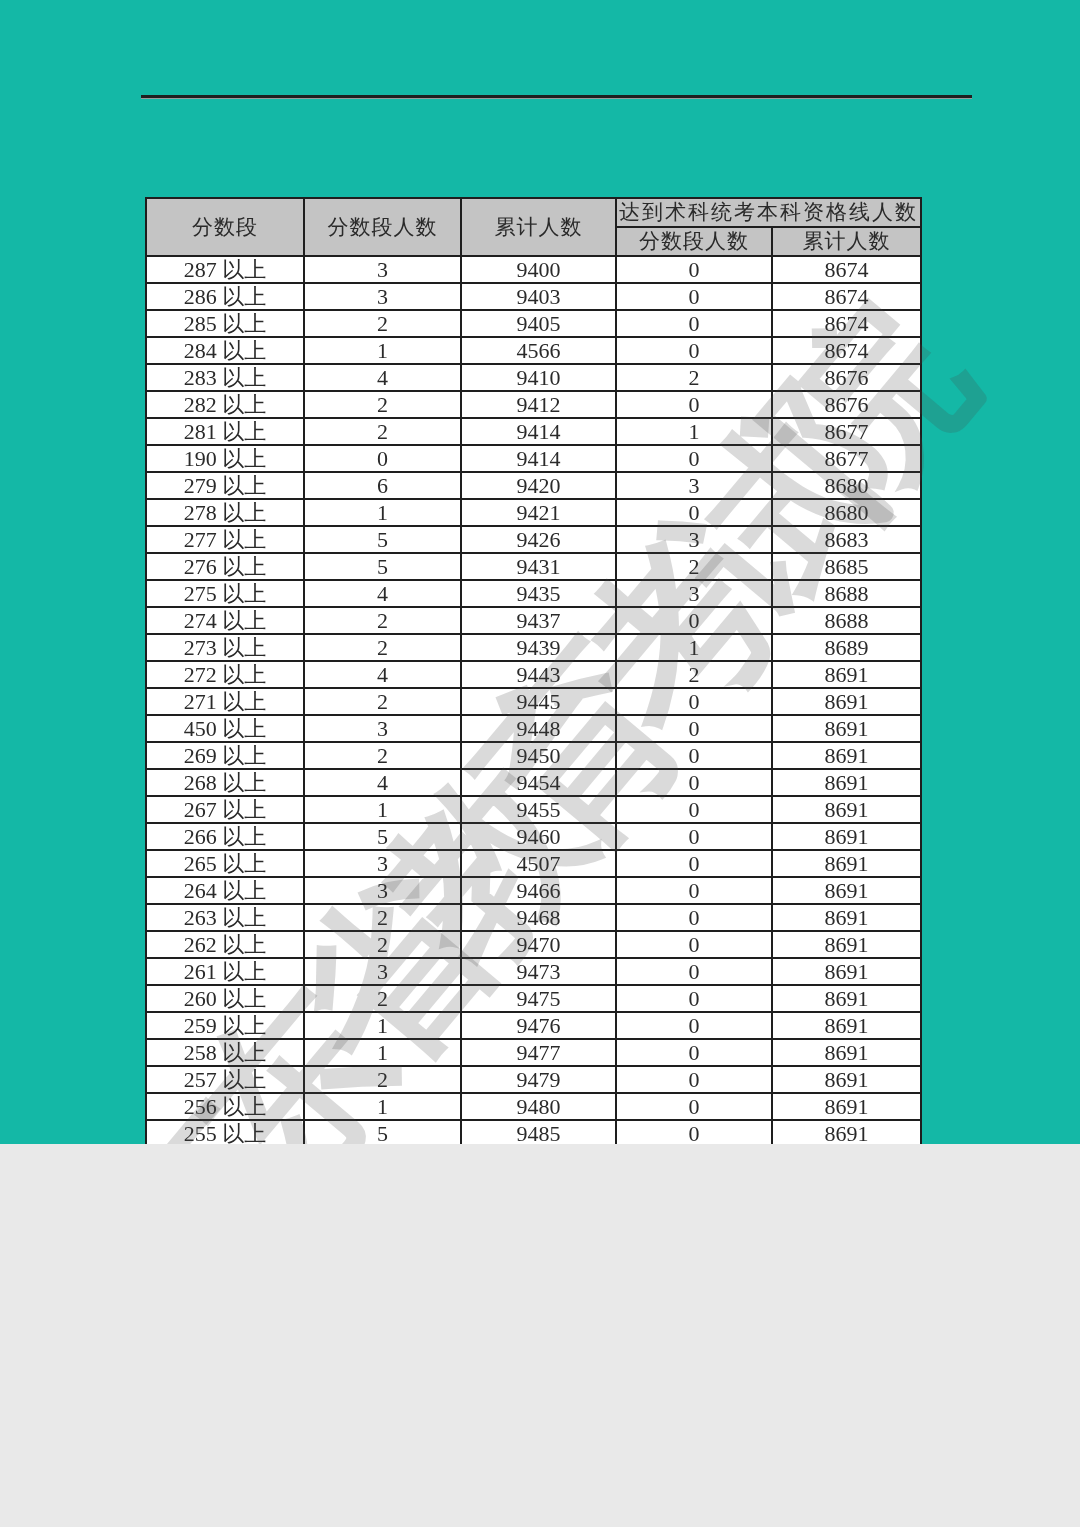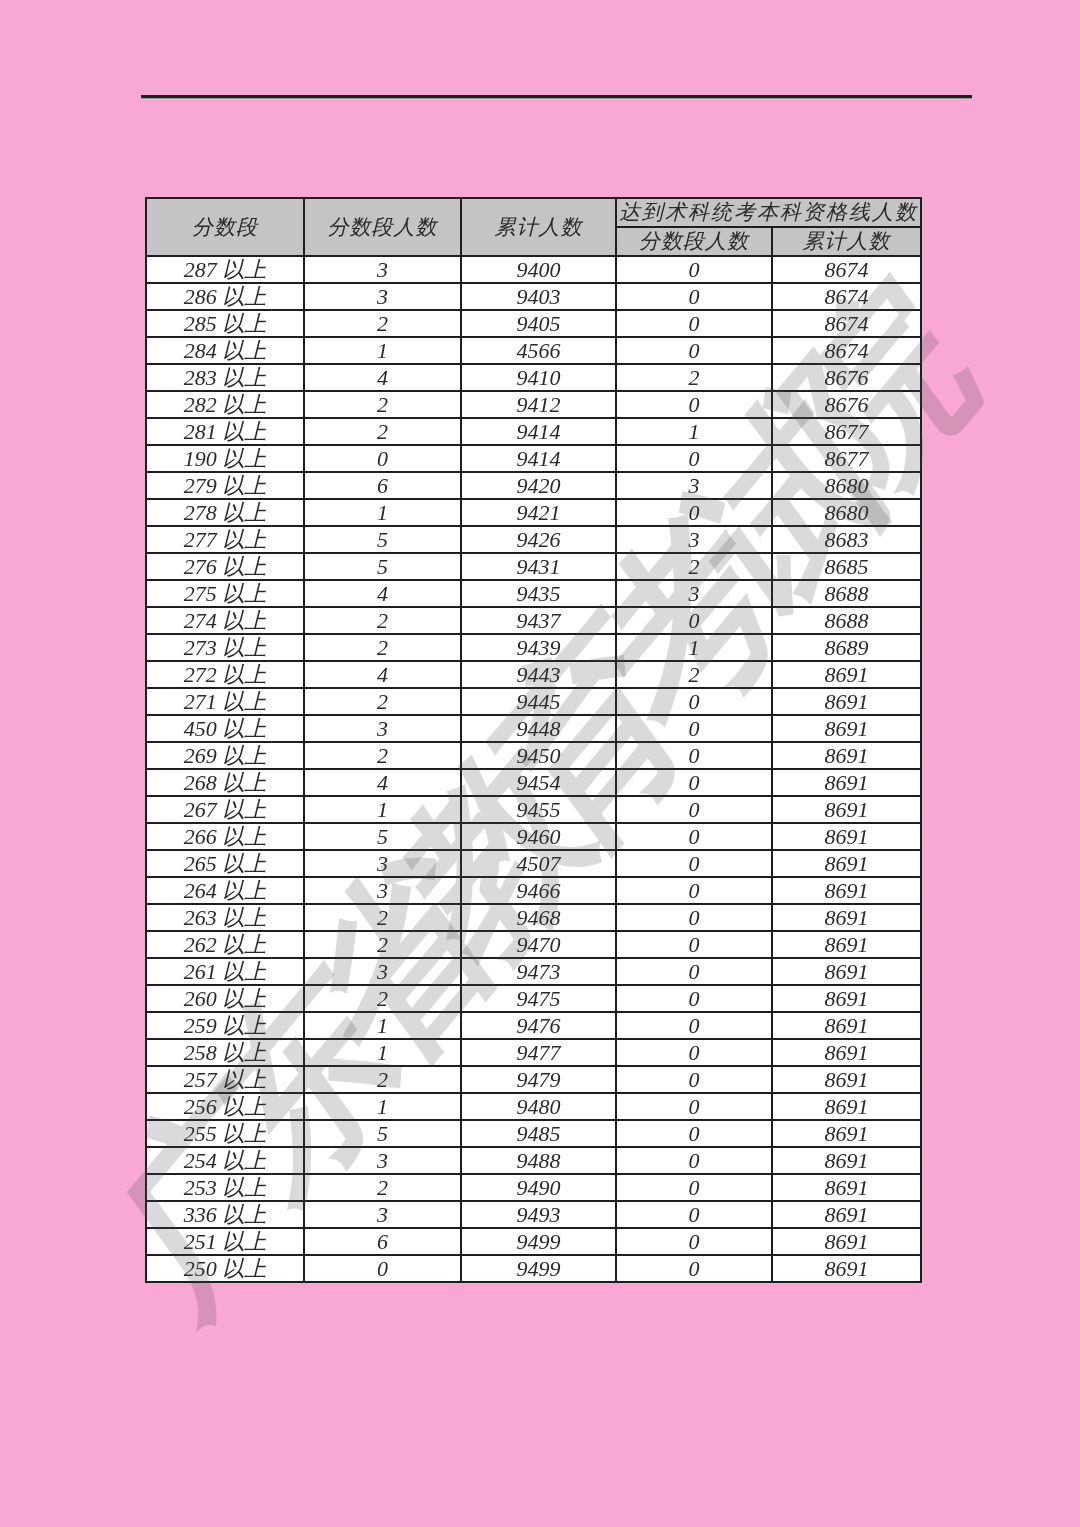--- a/index.html
+++ b/index.html
@@ -6,27 +6,26 @@
     --header-bg:#c4c4c4;
     --border:#1e1e1e;
     --text:#2a2a2a;
     --rule:#1f1f1f;
     --watermark:rgba(70,70,70,0.20);
   }
   *{box-sizing:border-box;}
   body{margin:0;background:#e9e9e9;}
   .page{
     position:relative;
-    width:1080px;height:1527px;
-    background:#f9a8d4;
+    width:1080px;height:1144px;
+    background:#14b8a6;
     margin:0 auto;
     overflow:hidden;
     font-family:"Liberation Serif","DejaVu Serif",serif;
     color:var(--text);
-    font-style:italic;
   }
   .top-rule{
     position:absolute;
     left:141px;top:95px;
     width:831px;height:4px;
     background:var(--rule);
     border-bottom:1px solid #9a9a9a;
   }
   table.score-table{
     position:absolute;

